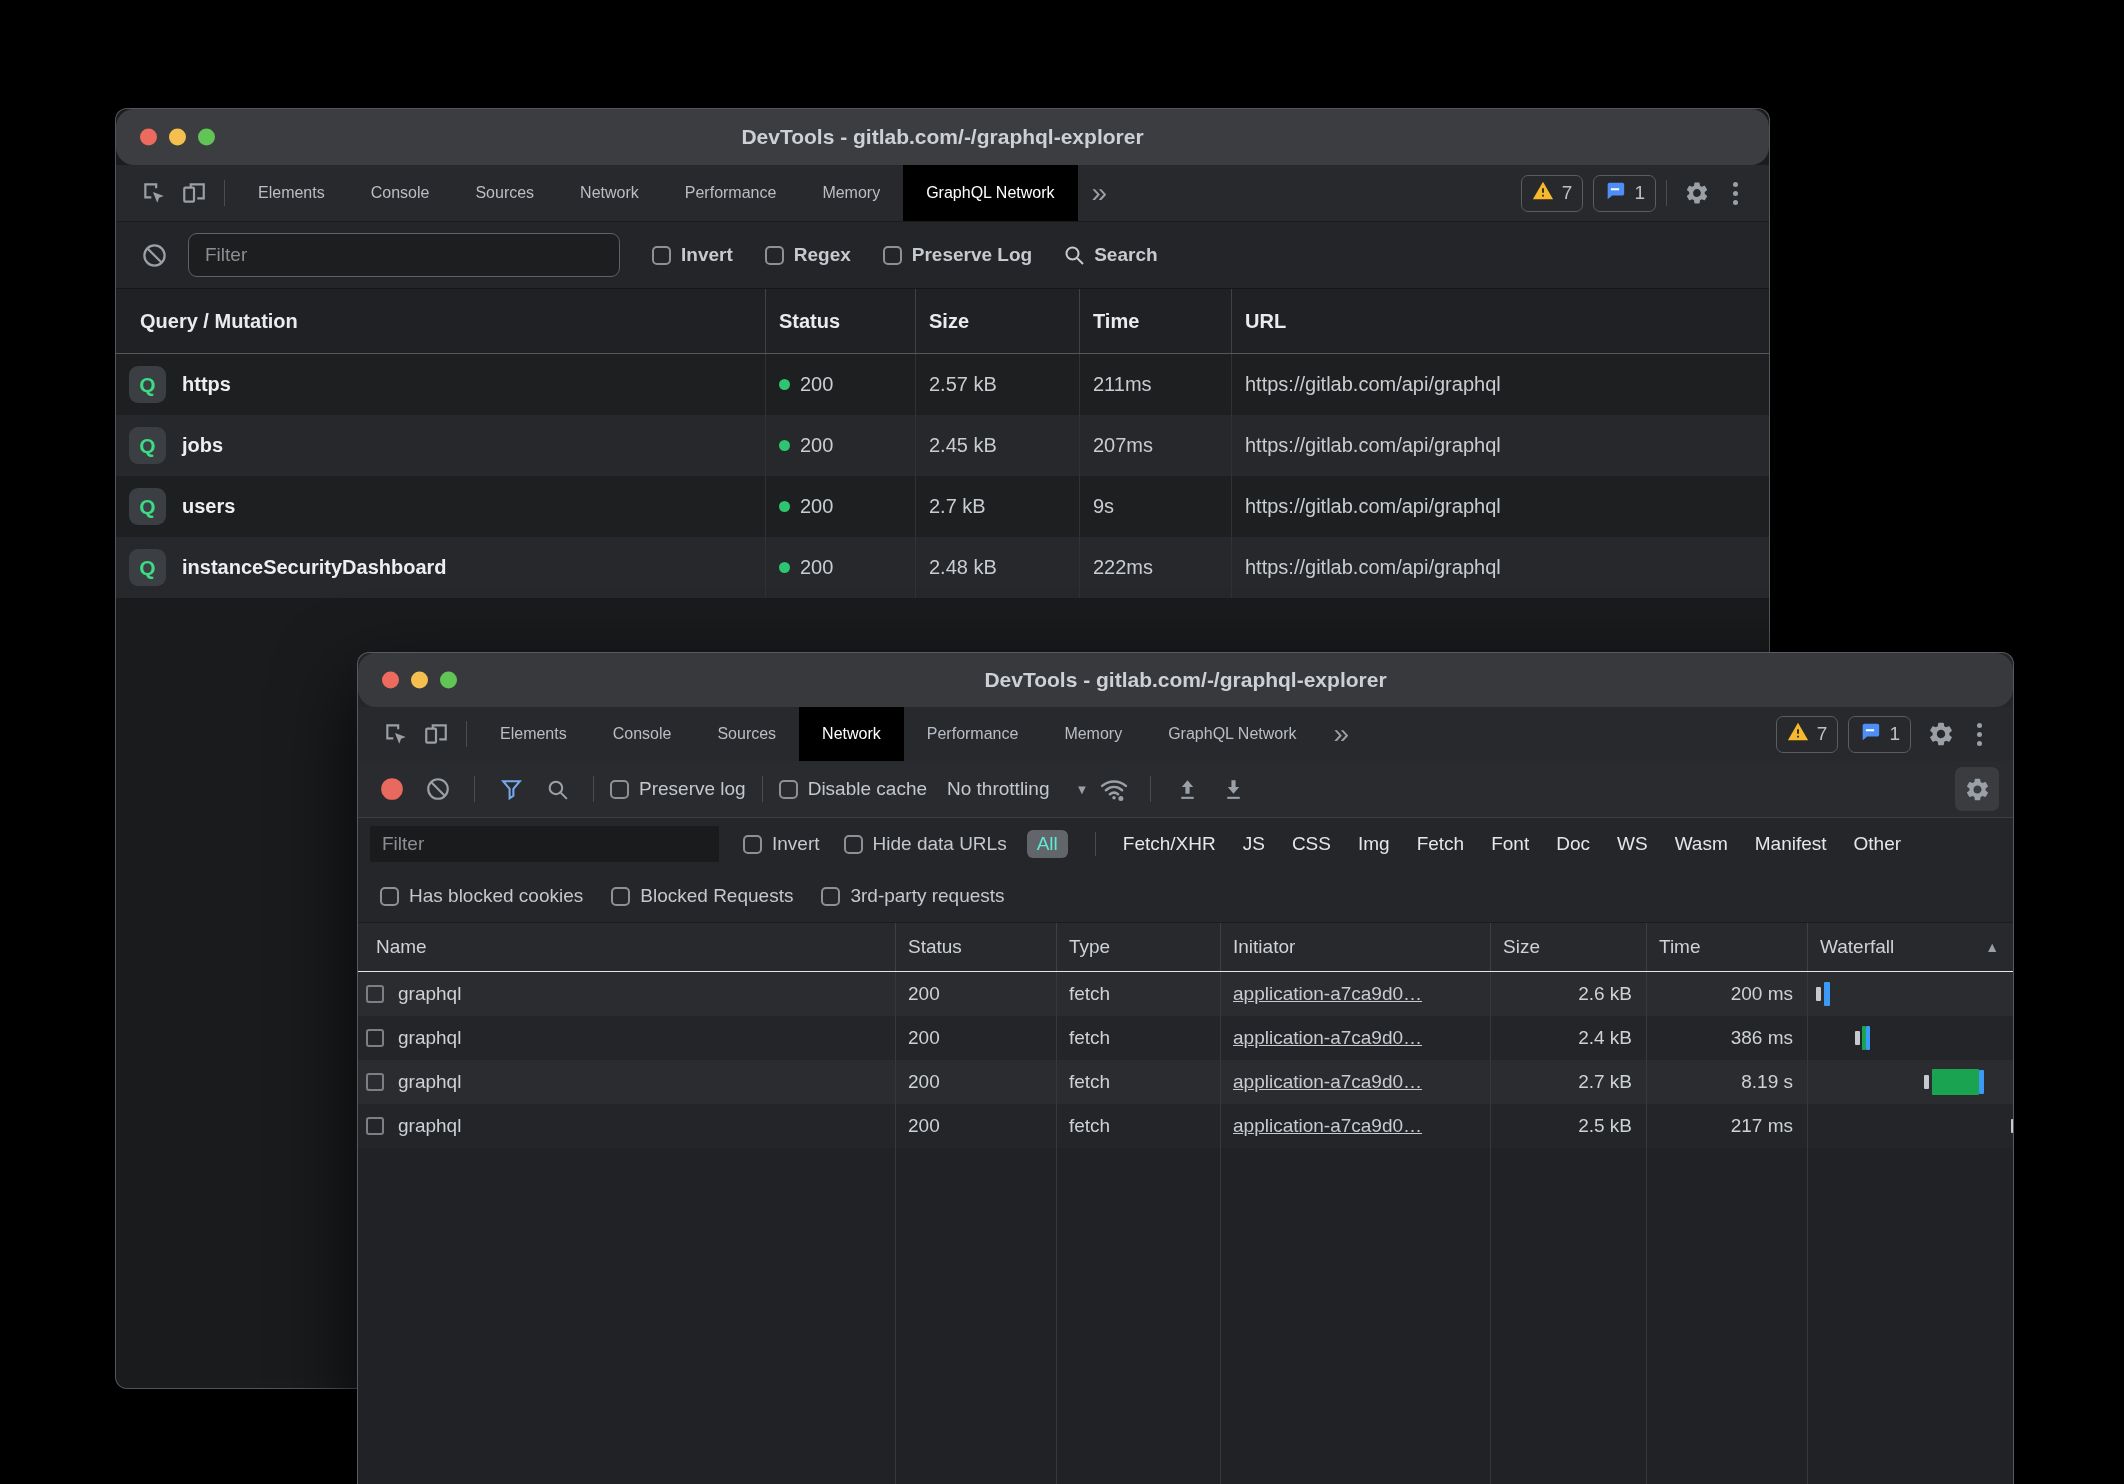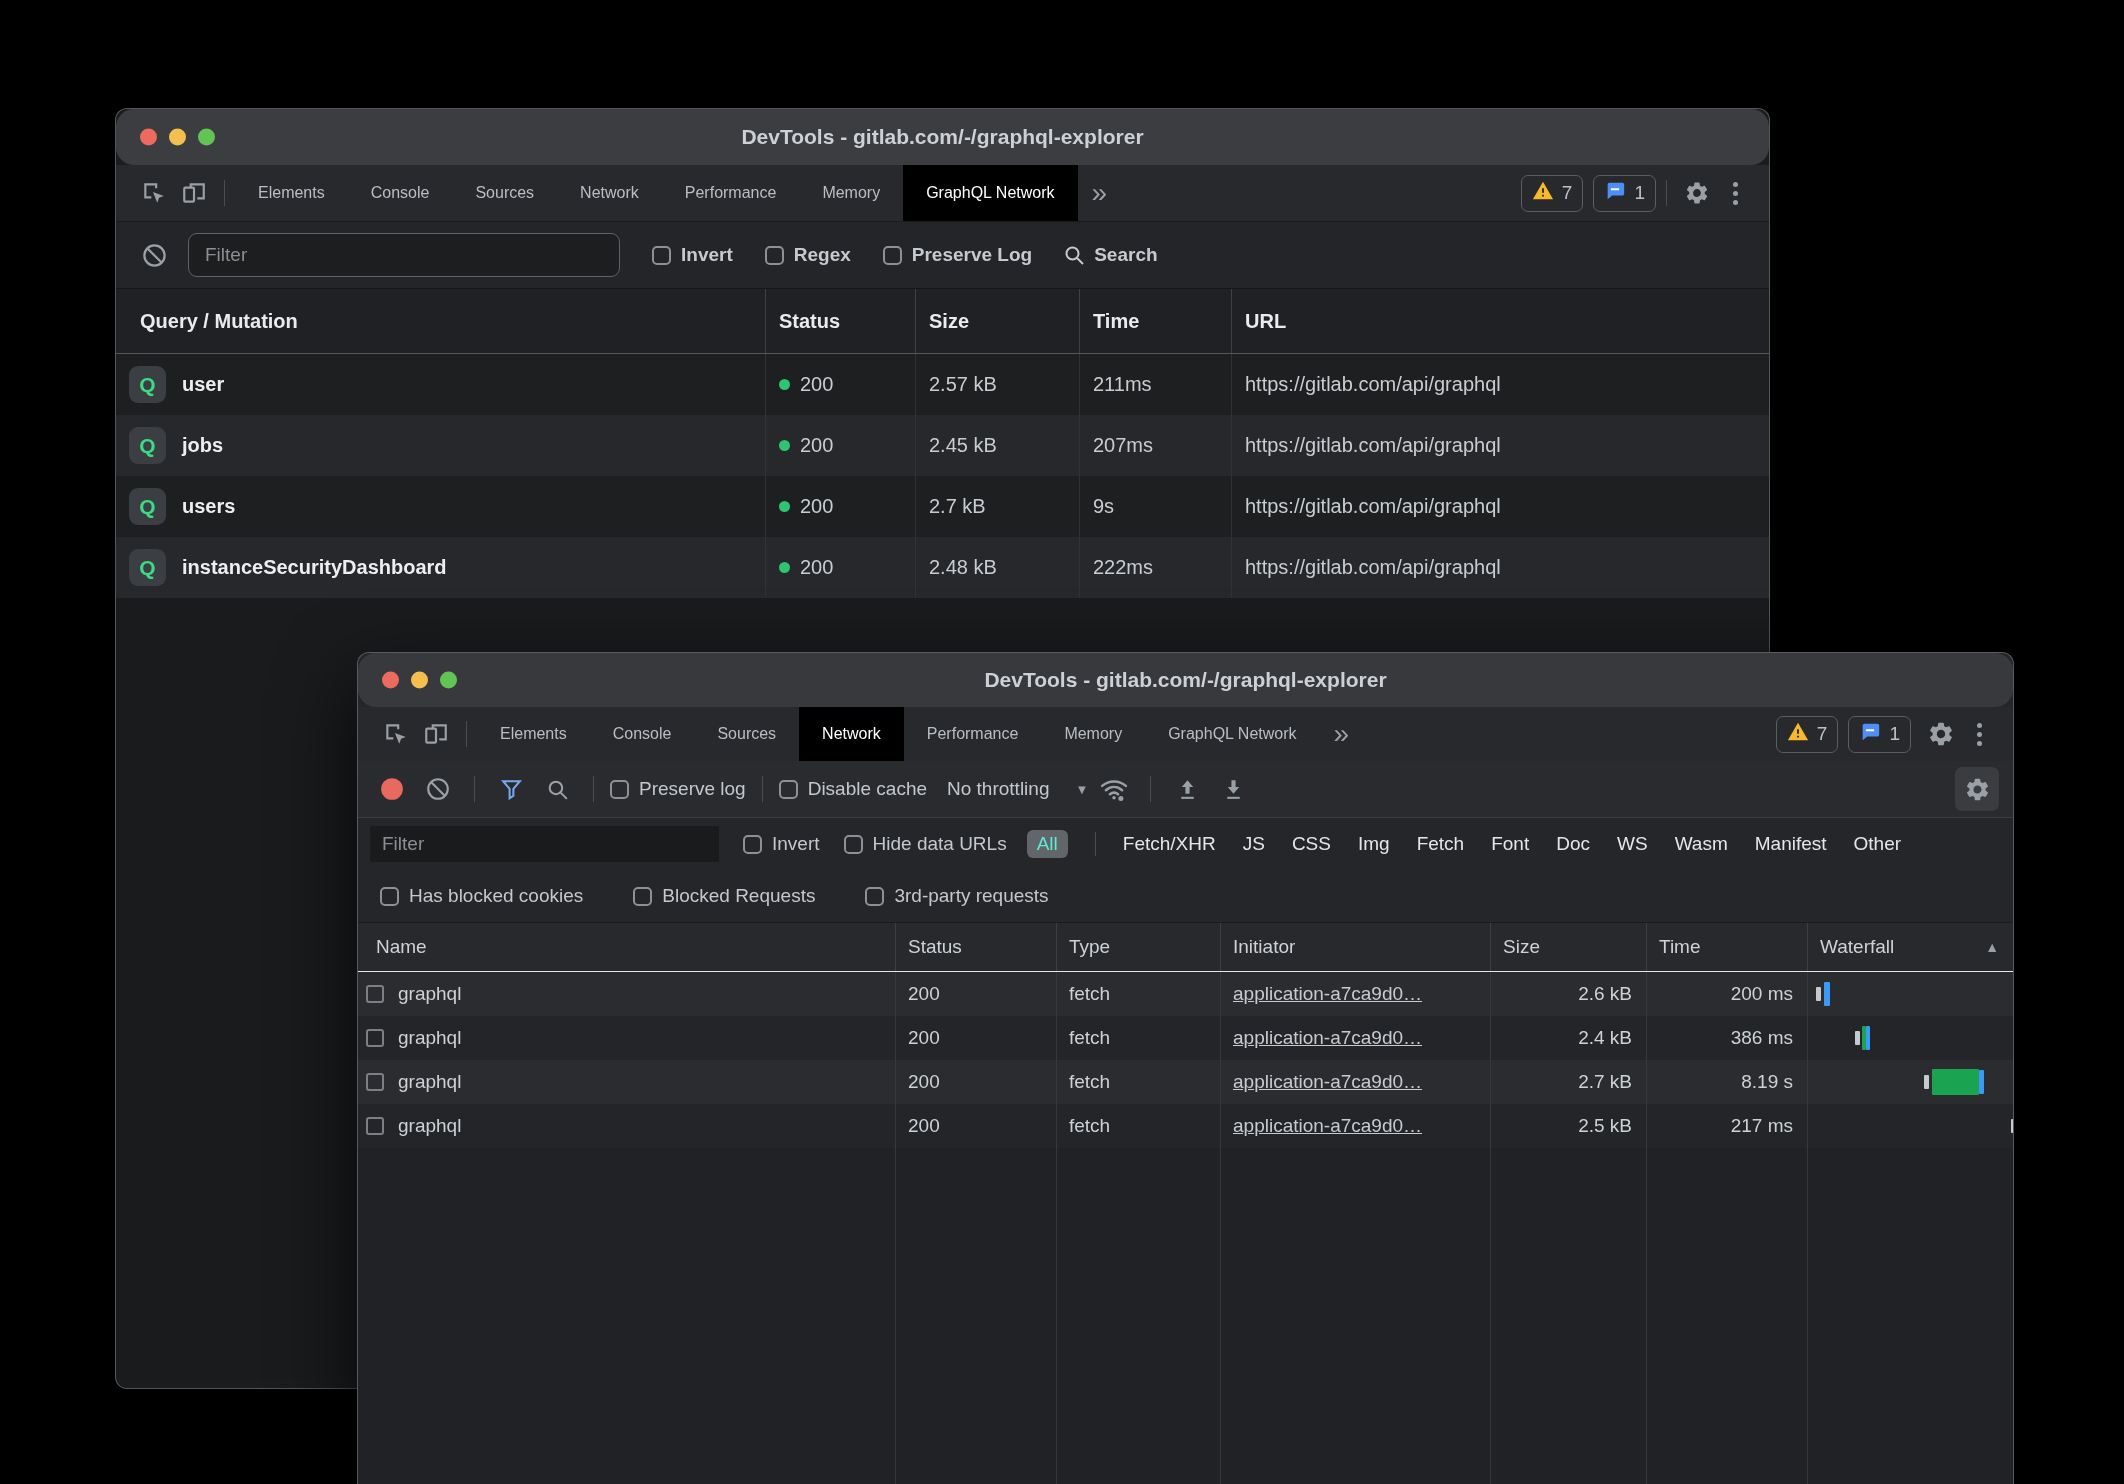--- a/index.html
+++ b/index.html
@@ -74,21 +74,21 @@
     display:flex;align-items:center;justify-content:center;}
 
   .ft-filterrow{height:52px;background:#242629;display:flex;align-items:center;gap:12px;padding:0 12px;}
   .ft-filter{width:325px;height:36px;background:#1a1b1d;border:none;border-radius:2px;color:#d6d9dc;
     font-size:19px;padding:0 12px;outline:none;font-family:inherit;}
   .ft-filter::placeholder{color:#8b8f94;}
   .ft-filterrow .cb-group{font-size:19px;color:#c4c8cd;margin-left:12px;}
   .types{display:flex;align-items:center;gap:27px;margin-left:8px;font-size:19px;color:#e4e6e9;white-space:nowrap;}
   .pill{background:#626569;color:#5eead4;border-radius:6px;padding:3px 10px;}
   .typesep{width:1px;height:24px;background:#4a4c50;}
-  .ft-cbrow{height:52px;background:#242629;display:flex;align-items:center;gap:50px;padding:0 22px;
+  .ft-cbrow{height:52px;background:#242629;display:flex;align-items:center;gap:28px;padding:0 22px;
     border-bottom:1px solid #1b1c1e;}
   .ft-cbrow .cb-group{font-size:19px;color:#c4c8cd;}
 
   .ft-grid{display:grid;grid-template-columns:537px 161px 164px 270px 156px 161px 1fr;}
   .ft-header{height:48px;background:#27292c;border-bottom:1px solid #e5e5e5;}
   .ft-header .c{display:flex;align-items:center;font-size:19px;color:#ced2d6;
     padding-left:12px;border-left:1px solid #3d3f42;}
   .ft-header .c:first-child{border-left:none;padding-left:18px;}
   .ft-header .wf-h{justify-content:space-between;padding-right:14px;}
   .sort{font-size:14px;color:#9aa0a6;}
@@ -207,21 +207,21 @@
       <div class="c">Query / Mutation</div>
       <div class="c">Status</div>
       <div class="c">Size</div>
       <div class="c">Time</div>
       <div class="c">URL</div>
     </div>
 
     <div class="bk-grid bk-row odd">
       <div class="c">
         <span class="qbadge">Q</span>
-        <span class="bk-name">user</span>
+        <span class="bk-name">https</span>
       </div>
       <div class="c">
           <span class="dot"></span>
           <span>200</span>
         </div>
       <div class="c">2.57 kB</div>
       <div class="c">211ms</div>
       <div class="c">https://gitlab.com/api/graphql</div>
     </div>
     <div class="bk-grid bk-row even">

